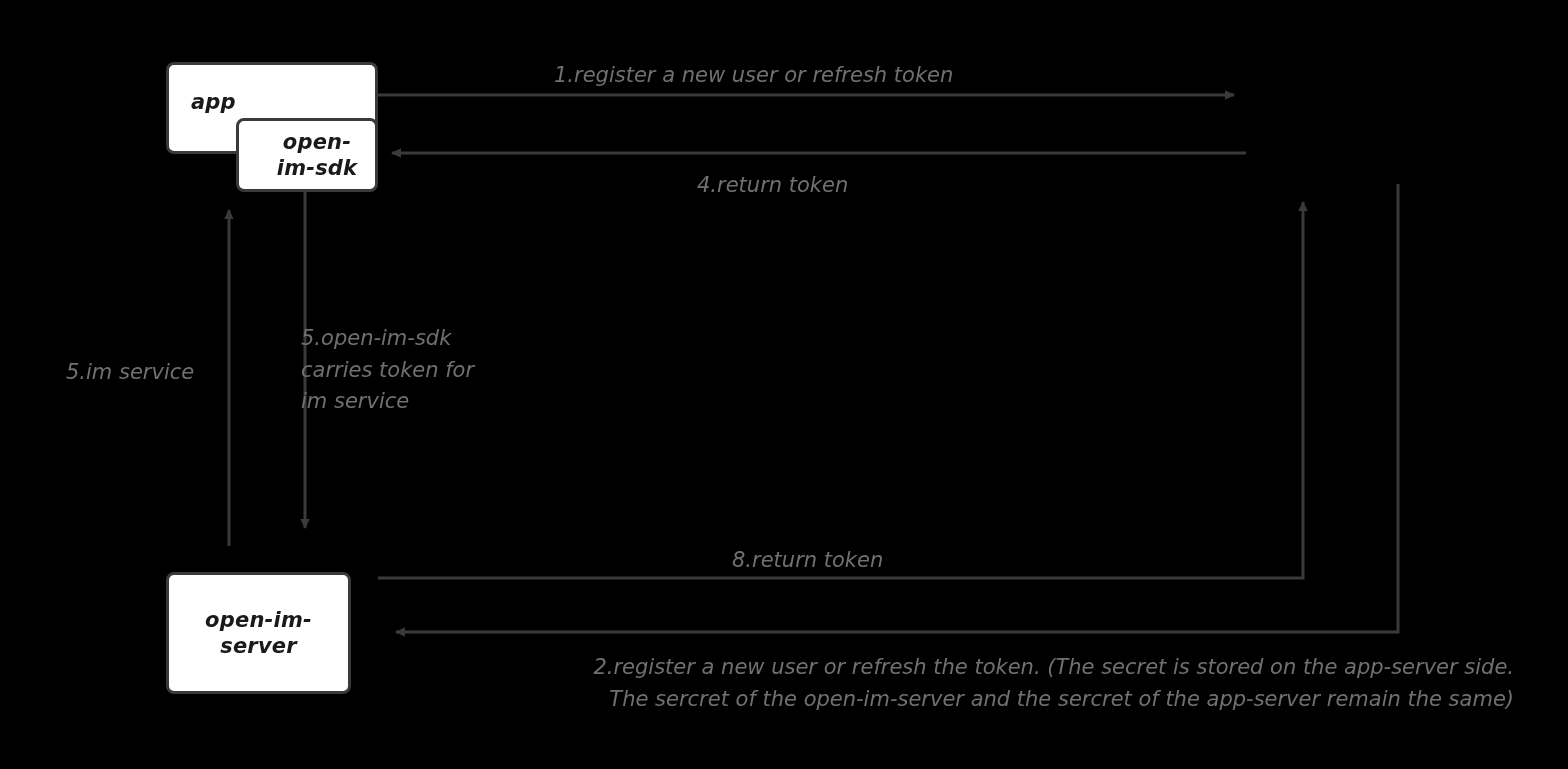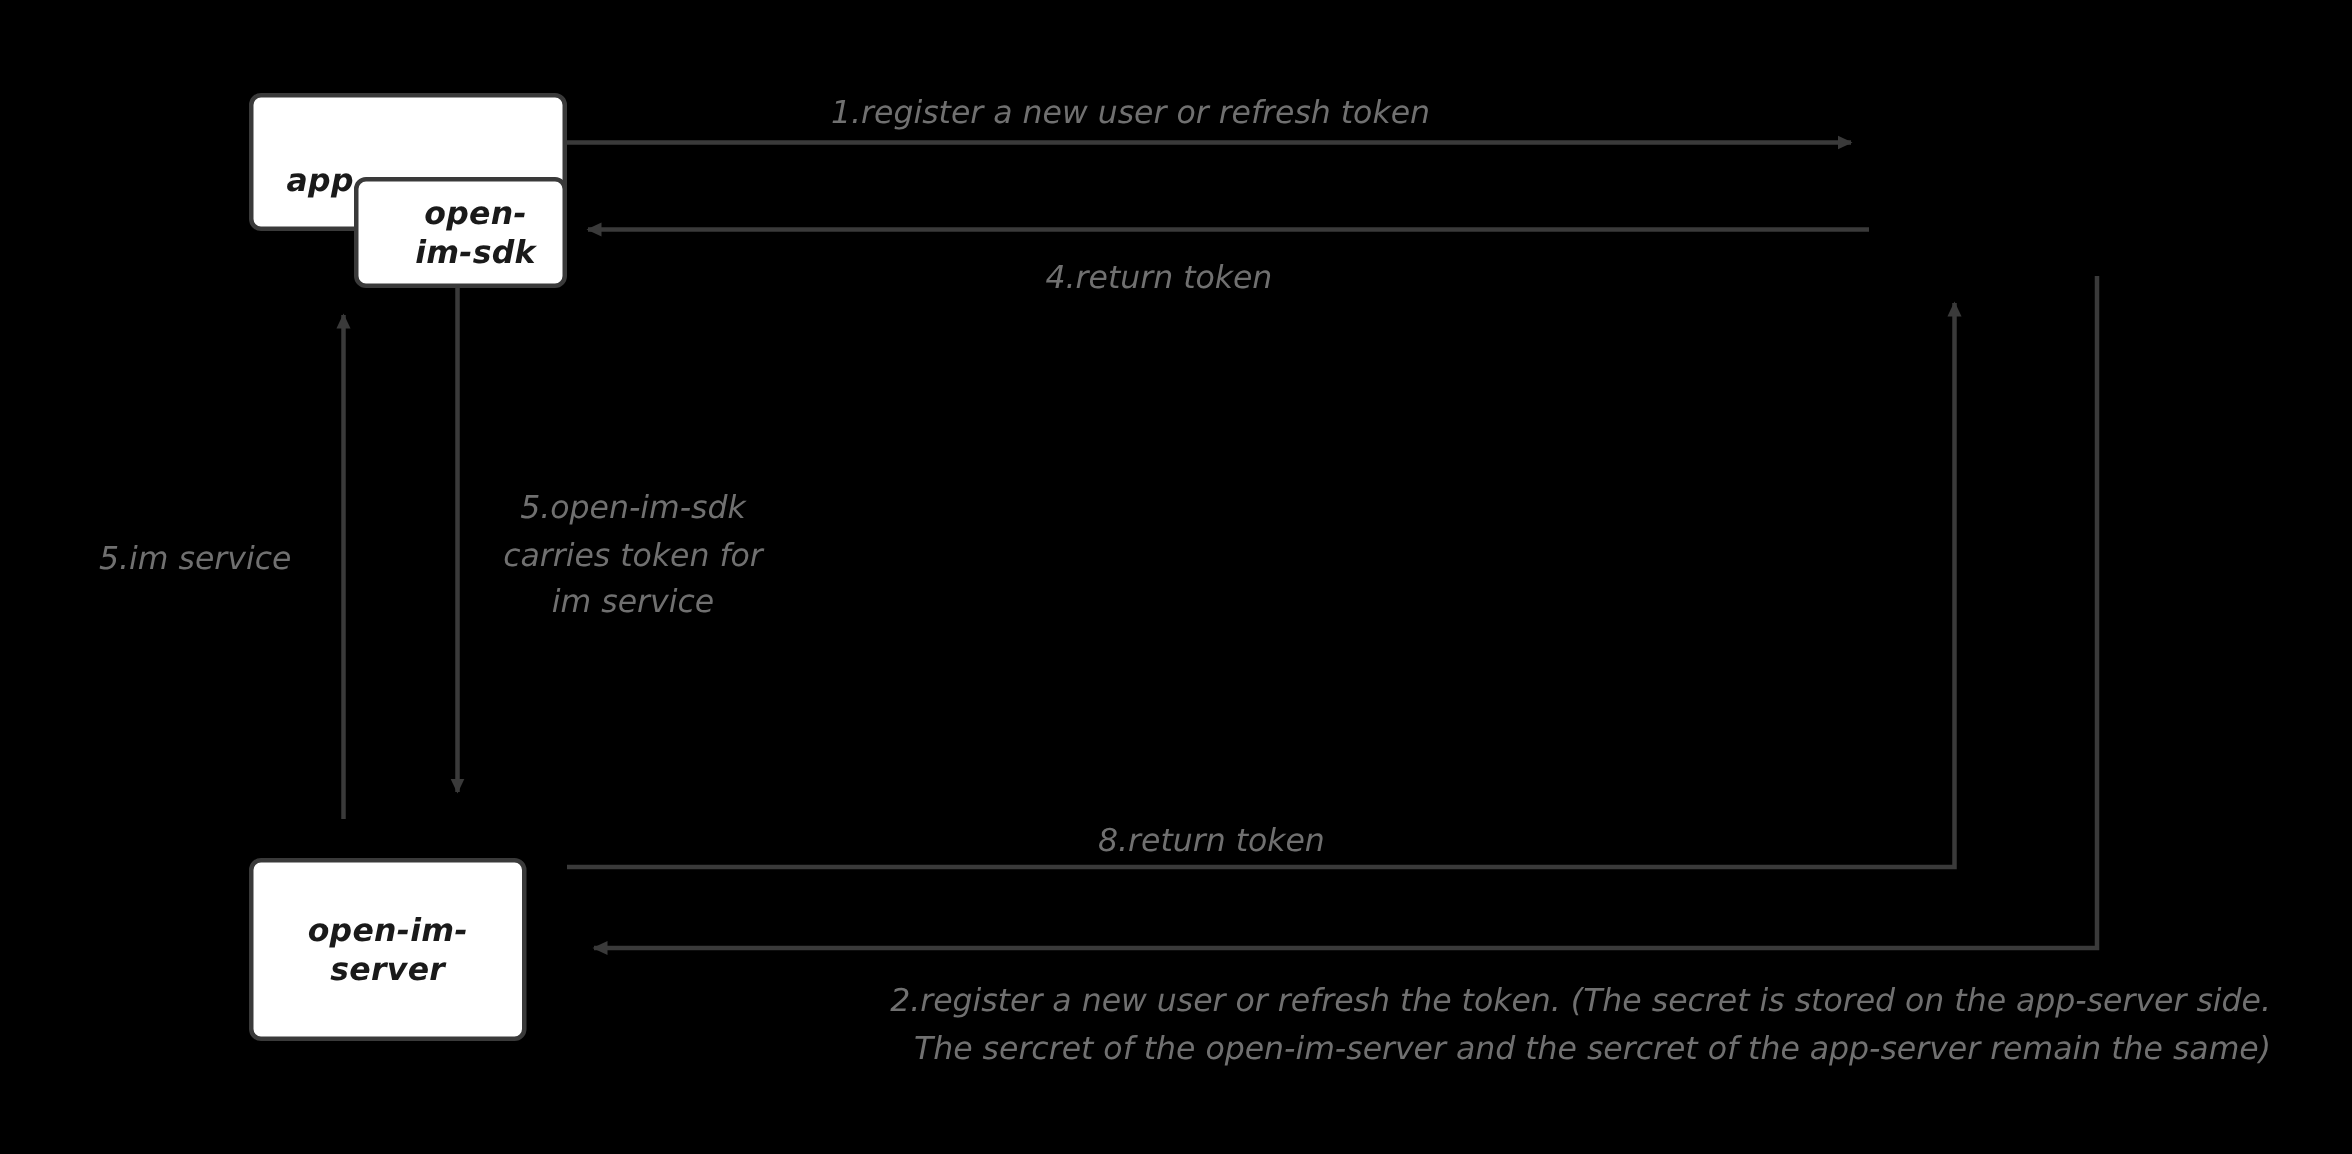--- a/index.html
+++ b/index.html
@@ -33,21 +33,21 @@
     font-size: 21px;
     line-height: 1.25;
     letter-spacing: 0.2px;
     white-space: pre-line;
   }
   #node-app {
     left: 166px;
     top: 62px;
     width: 212px;
     height: 92px;
-    align-items: center;
+    align-items: flex-start;
     justify-content: flex-start;
   }
   #node-app .node-label {
     padding: 24px 0 0 22px;
   }
   #node-sdk {
     left: 236px;
     top: 118px;
     width: 142px;
     height: 74px;
@@ -83,21 +83,21 @@
     font-style: italic;
     font-size: 21px;
     line-height: 1.5;
     white-space: pre-line;
     z-index: 4;
   }
 
   #lbl-1 { left: 554px; top: 60px; }
   #lbl-4 { left: 697px; top: 170px; font-style: italic; }
   #lbl-6 { left: 66px;  top: 357px; }
-  #lbl-5 { left: 316px; top: 323px; text-align: center; width: 212px; }
+  #lbl-5 { left: 301px; top: 323px; text-align: left; width: 212px; }
   #lbl-3 { left: 732px; top: 545px; }
   #lbl-2 { left: 444px; top: 652px; text-align: right; width: 1070px; }
 </style>
 </head>
 <body>
 
 <div id="stage">
 
   <svg id="wires" viewBox="0 0 1568 769">
     <defs>

